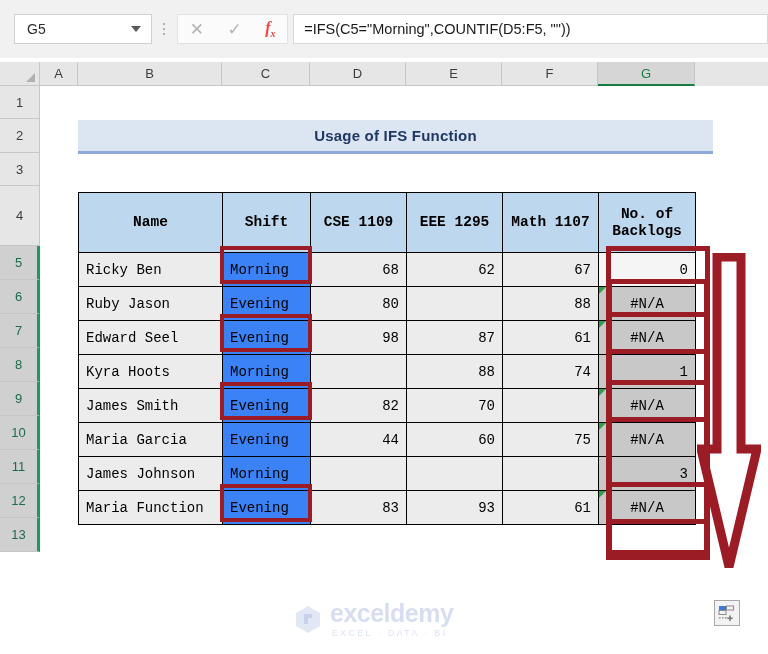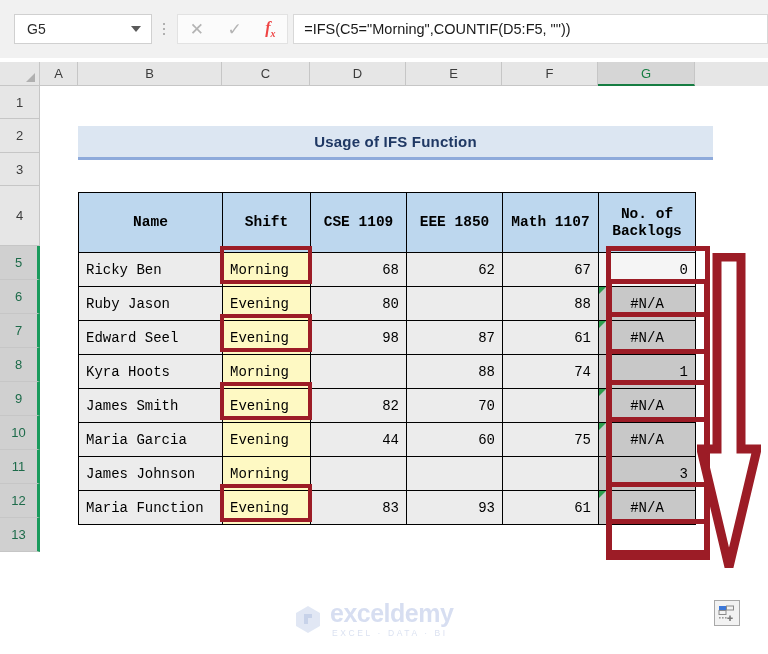--- a/index.html
+++ b/index.html
@@ -169,21 +169,21 @@
   .sheet {
     position: absolute;
     left: 40px; top: 86px;
     width: 728px; height: 568px;
     background: #ffffff;
   }
 
   
   .title-banner {
     position: absolute;
-    left: 38px; top: 40px;
+    left: 38px; top: 34px;
     width: 635px; height: 34px;
     background: #dce6f2;
     border-bottom: 3px solid #8eaadb;
     display: flex;
     align-items: center;
     justify-content: center;
   }
   .title-banner span {
     font-size: 15px;
     font-weight: bold;
@@ -214,21 +214,21 @@
     text-align: center;
     height: 60px;
     font-size: 14.5px;
     line-height: 1.15;
   }
   .data-table td.name-cell {
     background: #ececec;
     text-align: left;
   }
   .data-table td.shift-cell {
-    background: #fef9c3;
+    background: #3b82f6;
     text-align: left;
   }
   .data-table td.num-cell {
     background: #ececec;
     text-align: right;
   }
   .data-table td.result-cell {
     background: #c8c8c8;
     text-align: right;
     position: relative;
@@ -387,21 +387,21 @@
         <col style="width:96px">
       <col style="width:96px">
         <col style="width:96px">
         <col style="width:97px">
     </colgroup>
     <thead>
       <tr>
         <th>Name</th>
         <th>Shift</th>
         <th>CSE 1109</th>
-        <th>EEE 1850</th>
+        <th>EEE 1295</th>
         <th>Math 1107</th>
         <th>
           <span>No. of</span><br>
           <span>Backlogs</span>
         </th>
       </tr>
     </thead>
     <tbody id="table-body">
         <tr>
           <td class="name-cell">Ricky Ben</td>

